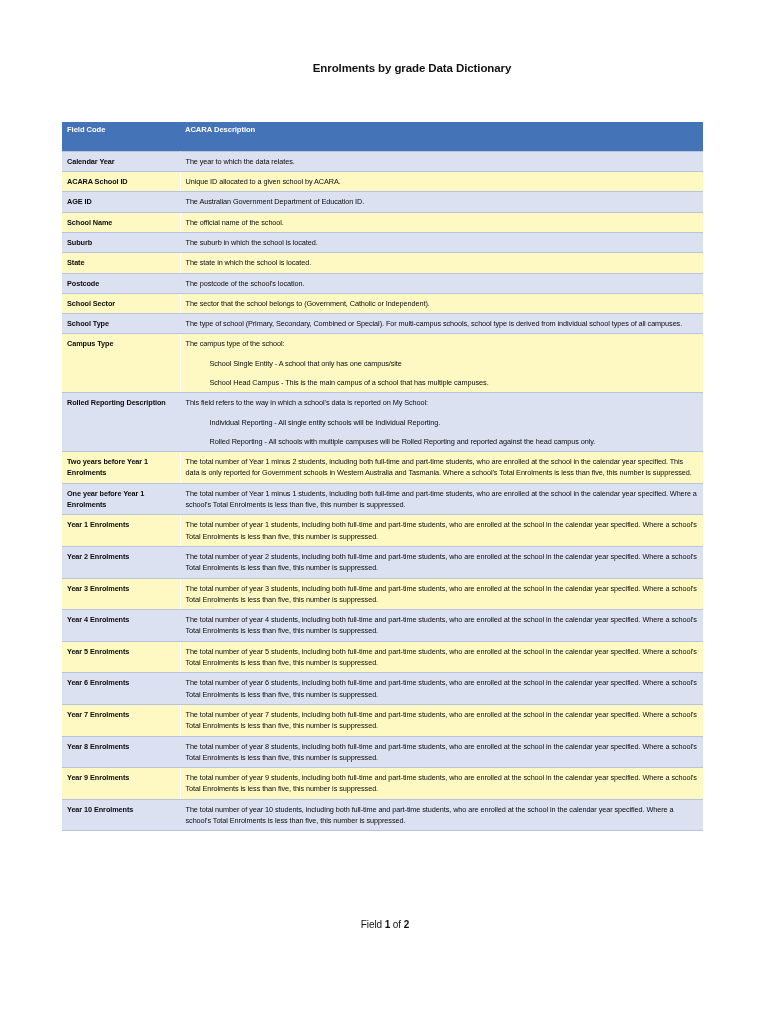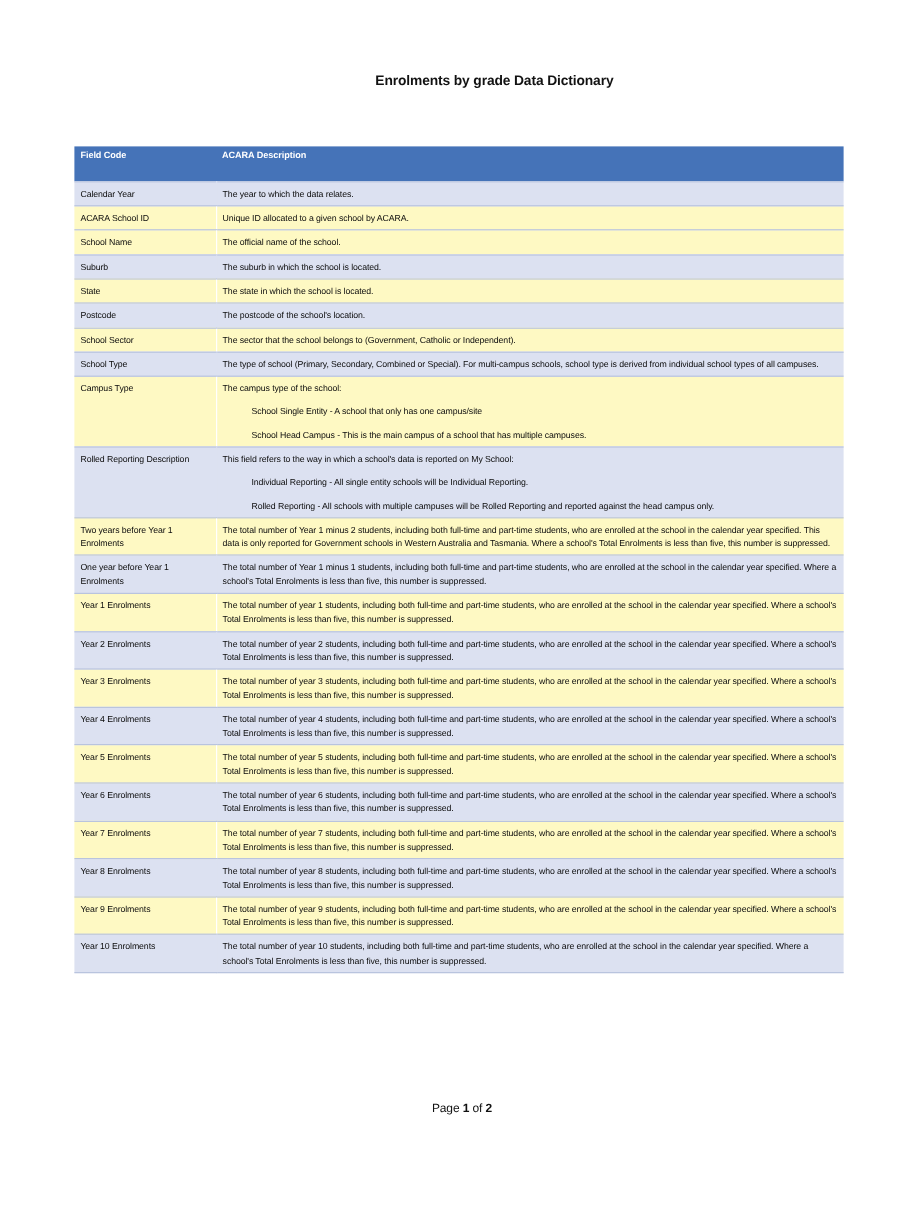--- a/index.html
+++ b/index.html
@@ -79,20 +79,21 @@
   table.dict tbody tr.shade td {
     background: #DCE1F1;
   }
   table.dict tbody tr.plain td {
     background: #fef9c3;
   }
 
   table.dict tbody td.code-cell {
     white-space: normal;
     border-right: 1px solid #ffffff;
+    font-weight: bold;
   }
   table.dict tbody tr.shade td.code-cell {
     border-right: 1px solid #DCE1F1;
   }
 
   .desc-line { display: block; }
   .desc-line + .desc-line { margin-top: 8px; margin-left: 24px; }
 
   .footer {
     position: absolute;
@@ -131,20 +132,26 @@
             <td class="desc-cell">
               <span class="desc-line">The year to which the data relates.</span>
             </td>
           </tr>
           <tr class="plain">
             <td class="code-cell">ACARA School ID</td>
             <td class="desc-cell">
               <span class="desc-line">Unique ID allocated to a given school by ACARA.</span>
             </td>
           </tr>
+          <tr class="shade">
+            <td class="code-cell">AGE ID</td>
+            <td class="desc-cell">
+              <span class="desc-line">The Australian Government Department of Education ID.</span>
+            </td>
+          </tr>
           <tr class="plain">
             <td class="code-cell">School Name</td>
             <td class="desc-cell">
               <span class="desc-line">The official name of the school.</span>
             </td>
           </tr>
           <tr class="shade">
             <td class="code-cell">Suburb</td>
             <td class="desc-cell">
               <span class="desc-line">The suburb in which the school is located.</span>
@@ -260,19 +267,19 @@
             <td class="code-cell">Year 10 Enrolments</td>
             <td class="desc-cell">
               <span class="desc-line">The total number of year 10 students, including both full-time and part-time students, who are enrolled at the school in the calendar year specified. Where a school's Total Enrolments is less than five, this number is suppressed.</span>
             </td>
           </tr>
         </tbody>
     </table>
   </div>
 
   <div class="footer">
-    <span>Page</span>
+    <span>Field</span>
     <span class="num">1</span>
     <span>of</span>
     <span class="num">2</span>
   </div>
 
 </div>
 
 </body></html>

